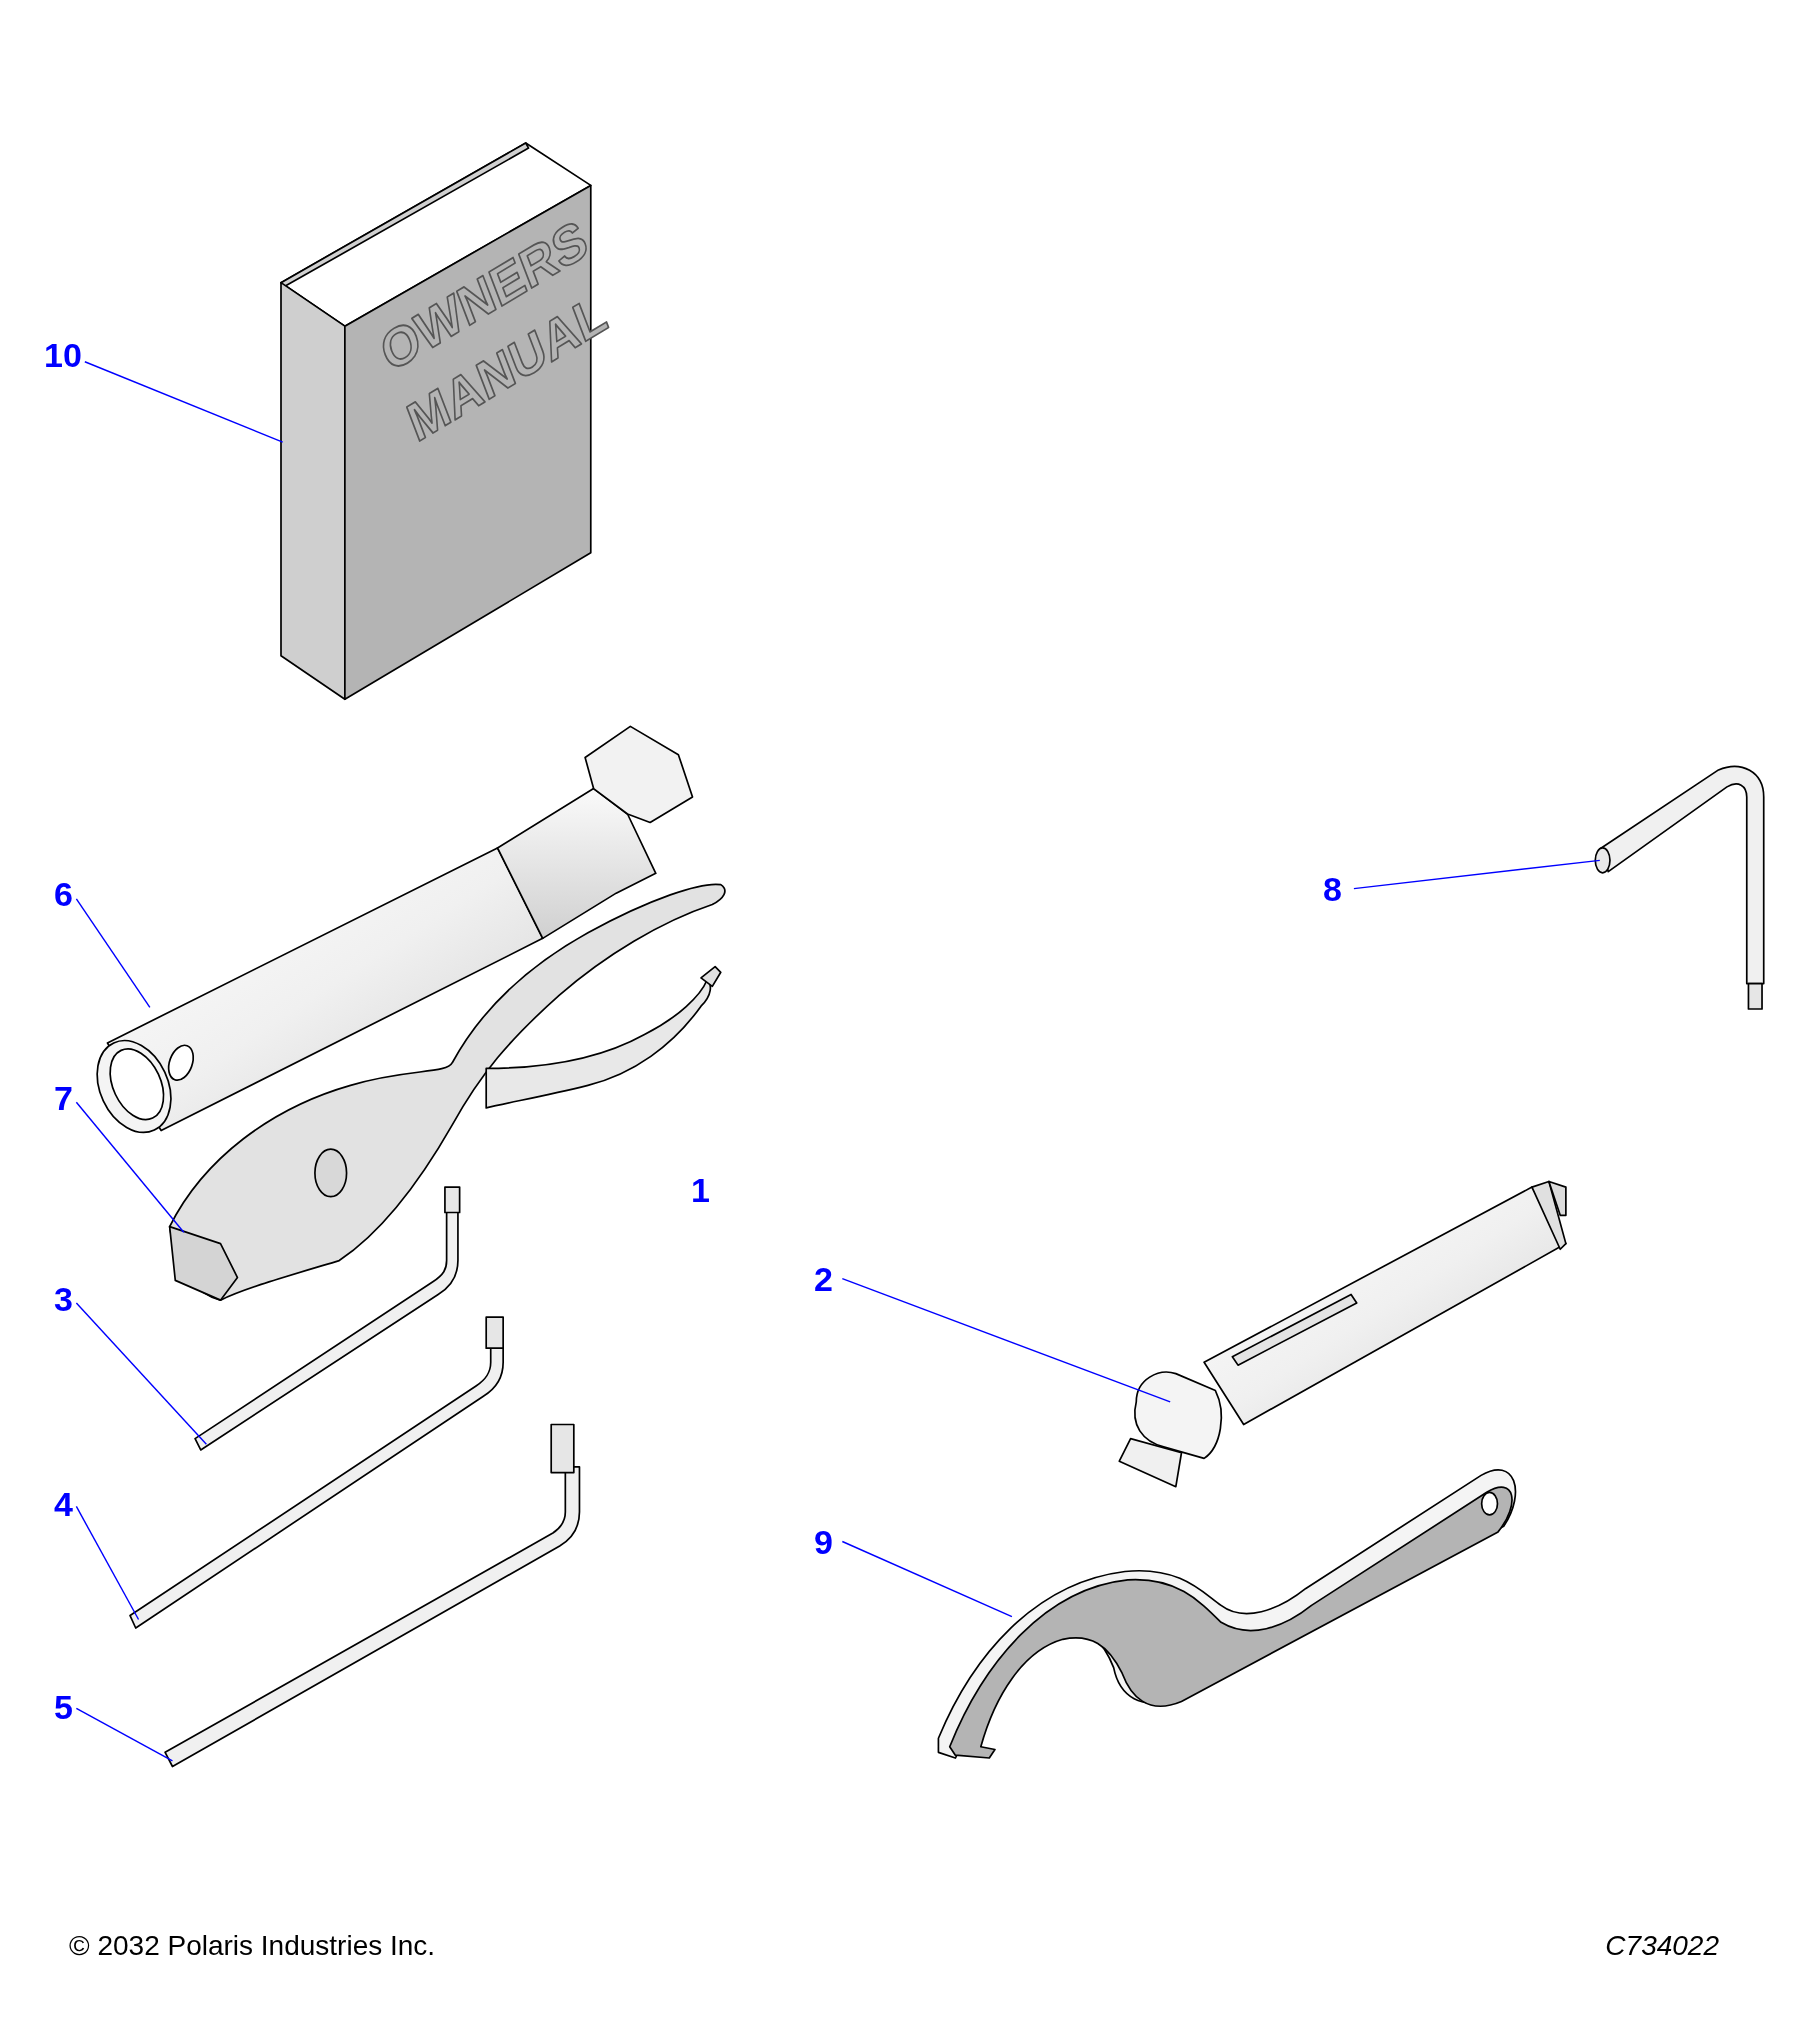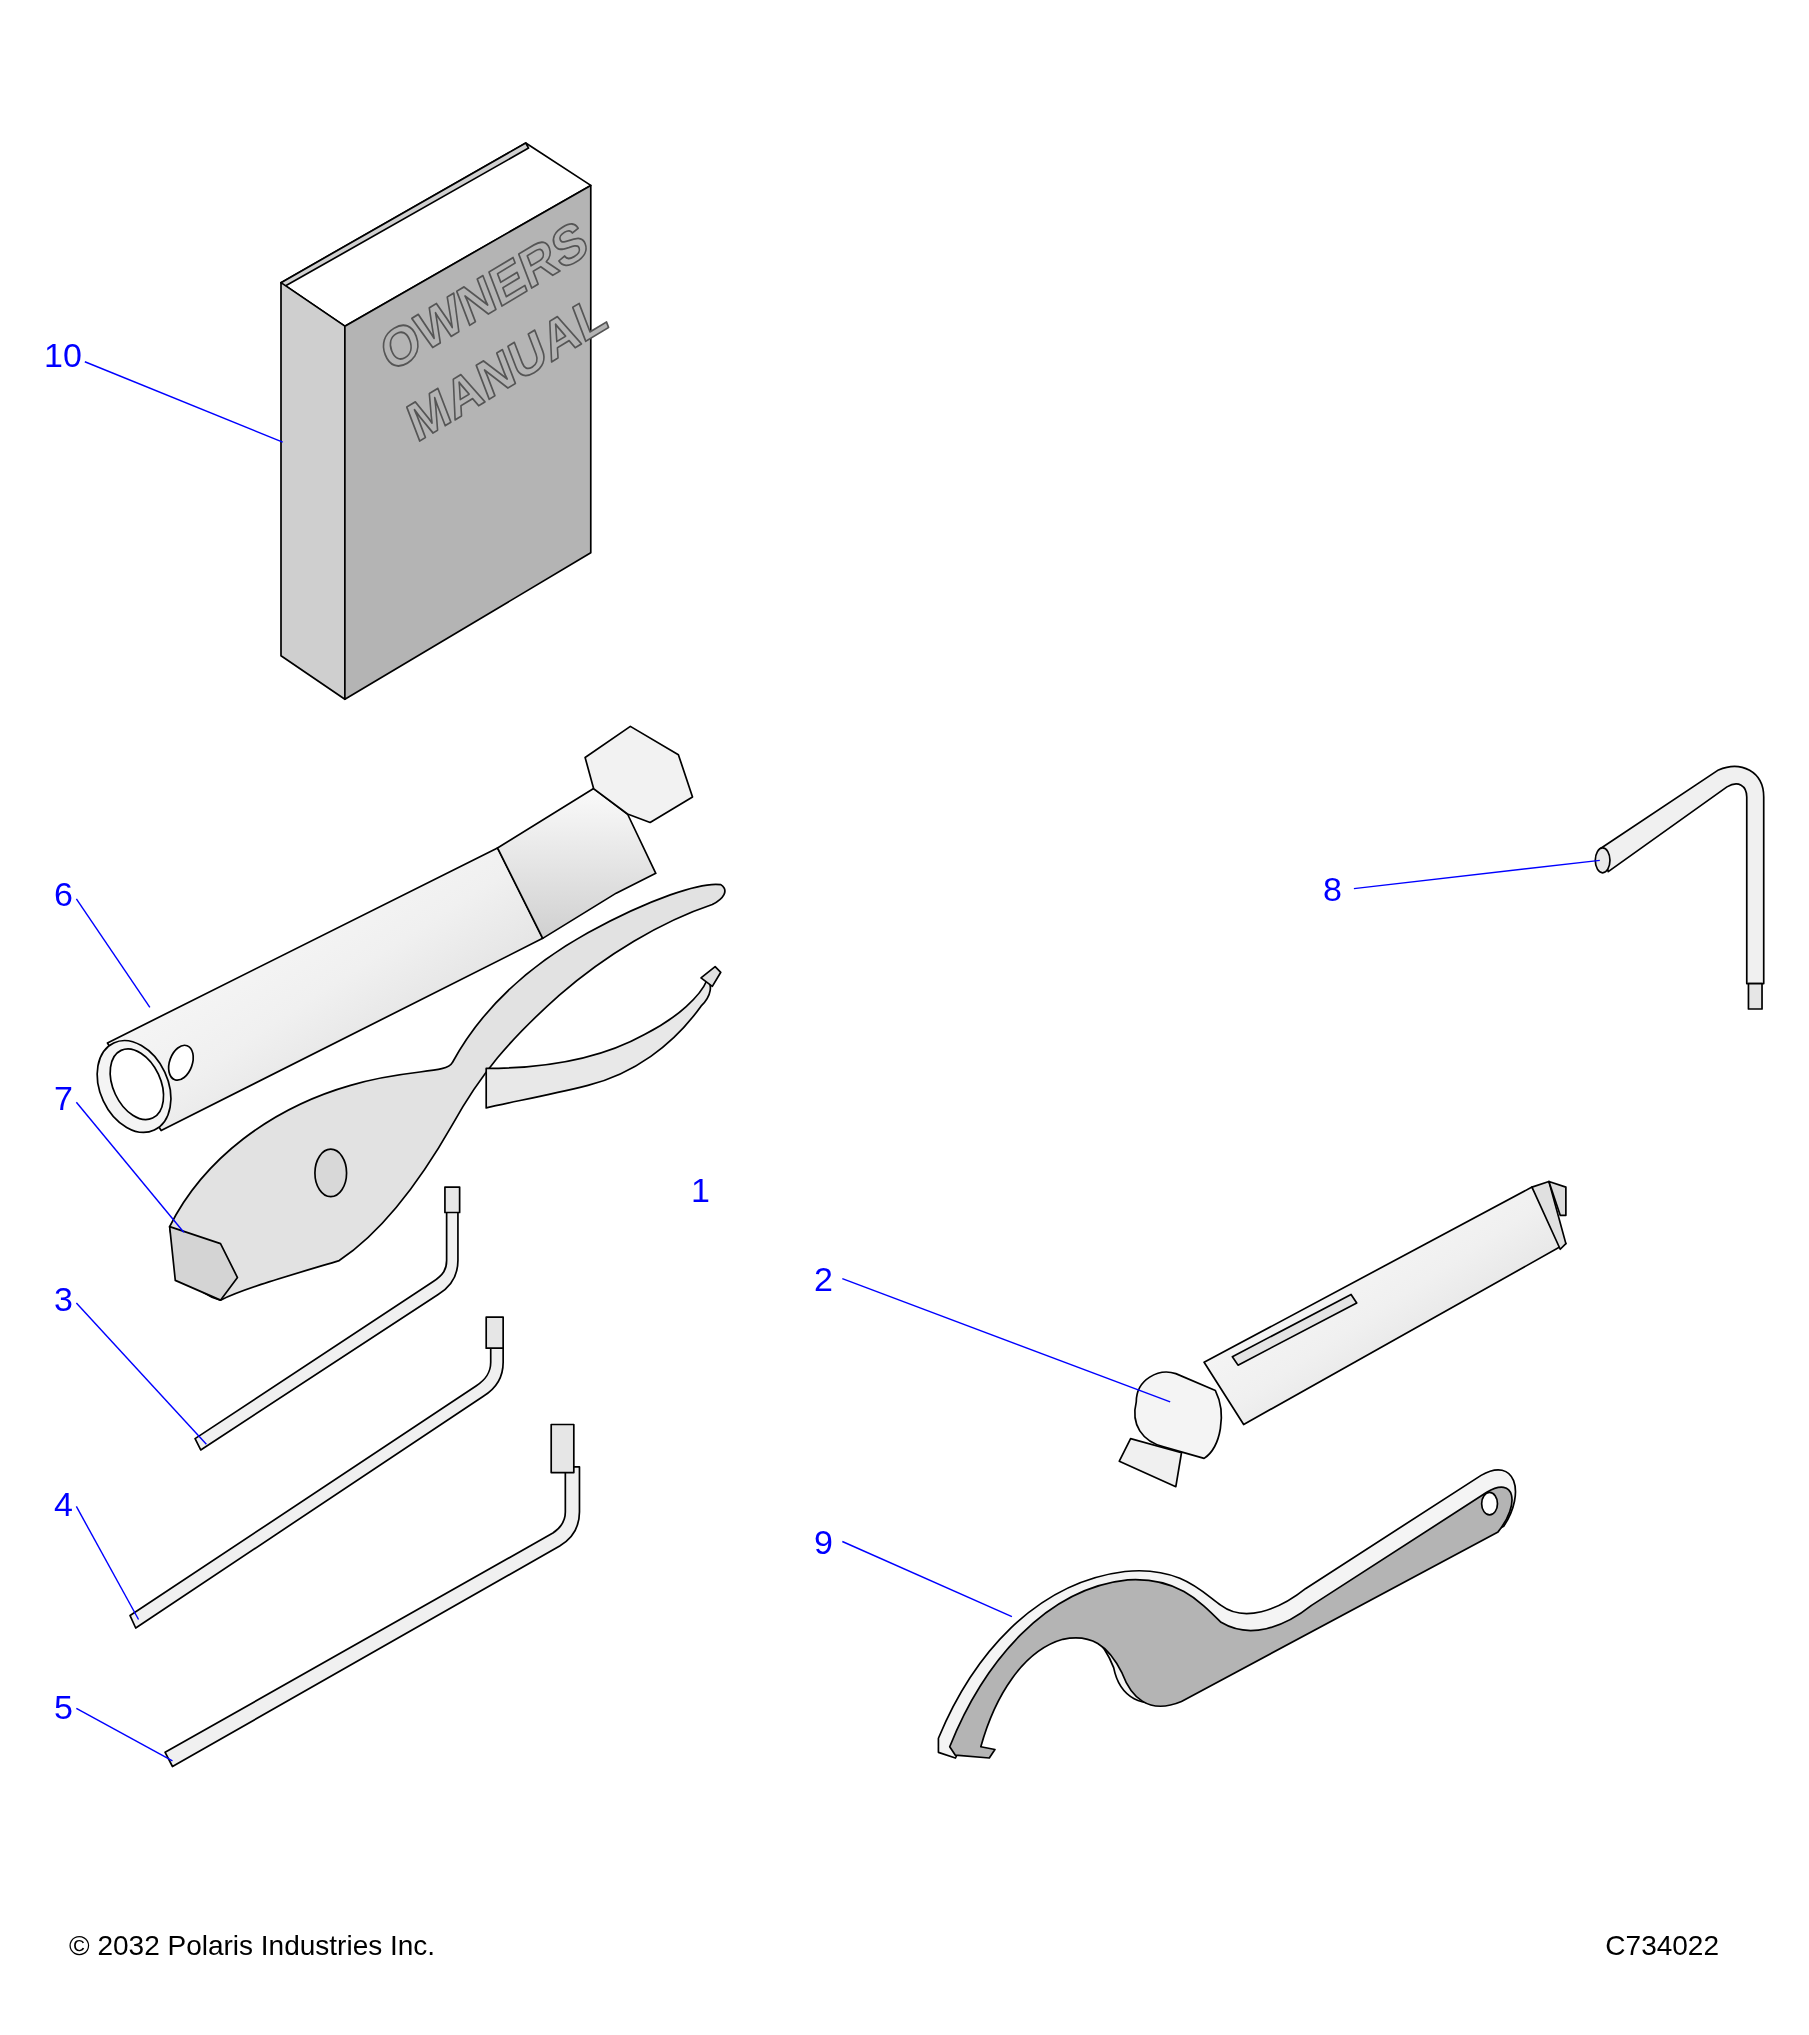--- a/index.html
+++ b/index.html
@@ -1,21 +1,21 @@
 <!DOCTYPE html>
 <html style="font-size:9px"><head>
 <meta charset="utf-8">
 <style>
   html, body { margin: 0; padding: 0; background: #ffffff; }
   body { width: 1809px; height: 2035px; position: relative; overflow: hidden; font-family: "Liberation Sans", sans-serif; }
   #canvas { position: absolute; left: 0; top: 0; width: 1809px; height: 2035px; }
-  .callout { position: absolute; font-family: "Liberation Sans", sans-serif; font-size: 34px; color: #0000ff; line-height: 1; }
+  .callout { position: absolute; font-family: "Liberation Sans", sans-serif; font-size: 34px; color: #0000ff; line-height: 1; font-weight: bold; }
   .footer { position: absolute; font-family: "Liberation Sans", sans-serif; font-size: 28px; color: #000; line-height: 1; top: 1932px; }
   #copyright { left: 69px; }
-  #diagram-id { right: 90px; }
+  #diagram-id { right: 90px; font-style: italic; }
 </style>
 </head>
 <body>
 
 <svg id="canvas" viewBox="0 0 3200 3600" xmlns="http://www.w3.org/2000/svg">
   <defs>
     <linearGradient id="tubeGrad" x1="0" y1="0" x2="1" y2="1">
       <stop offset="0" stop-color="#ffffff"></stop>
       <stop offset="0.5" stop-color="#f0f0f0"></stop>
       <stop offset="1" stop-color="#cfcfcf"></stop>

